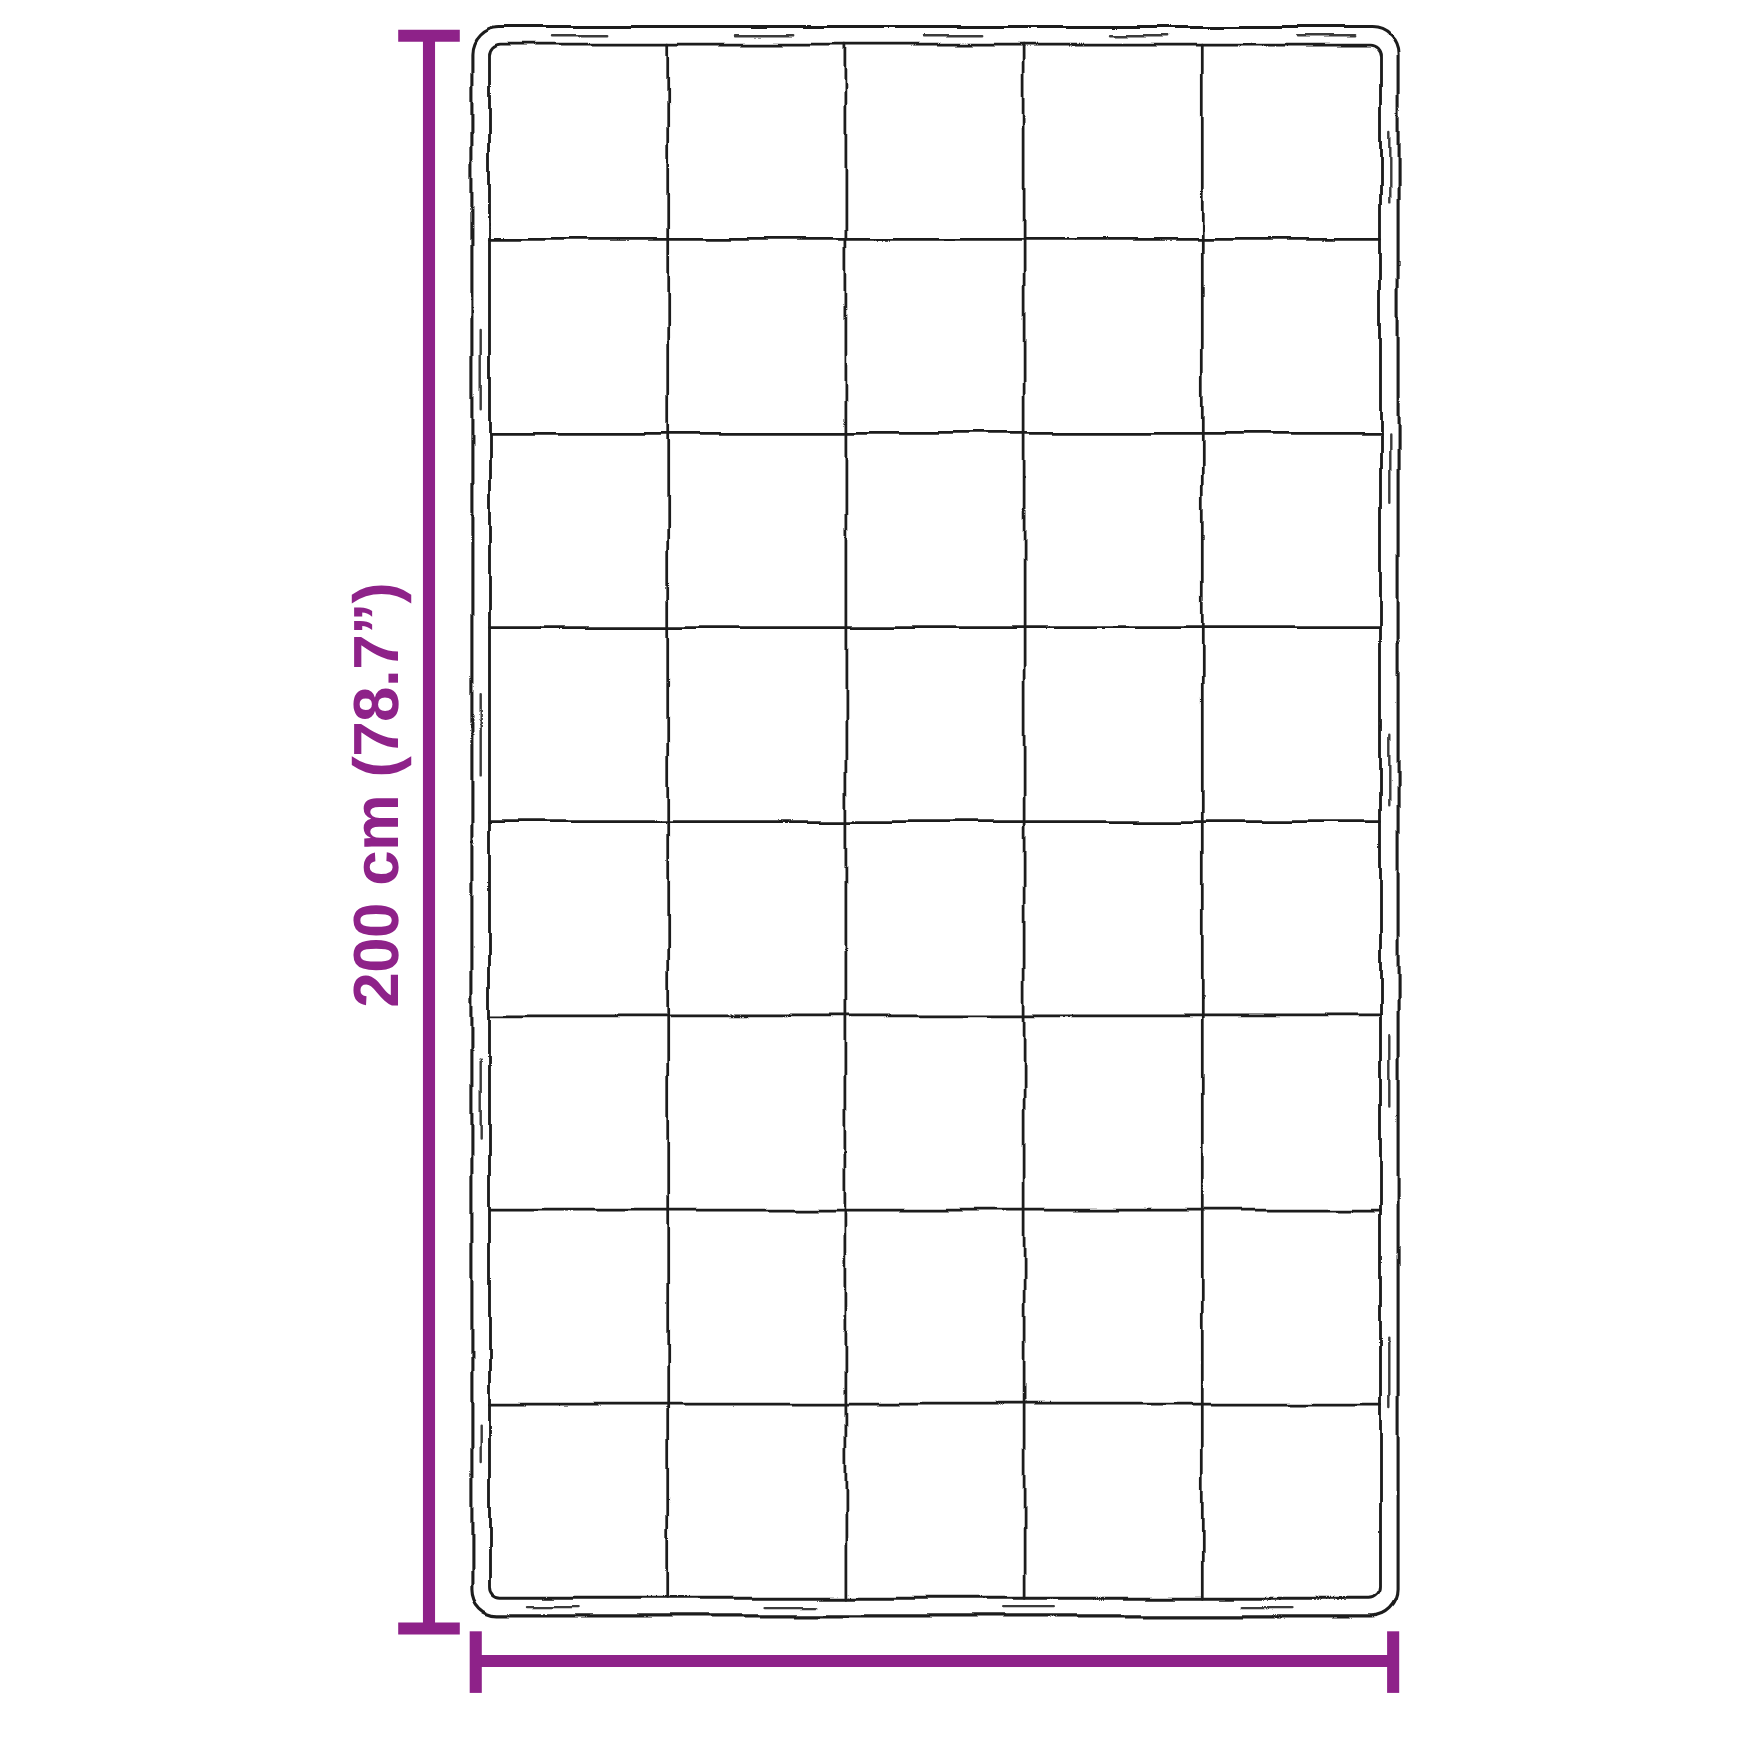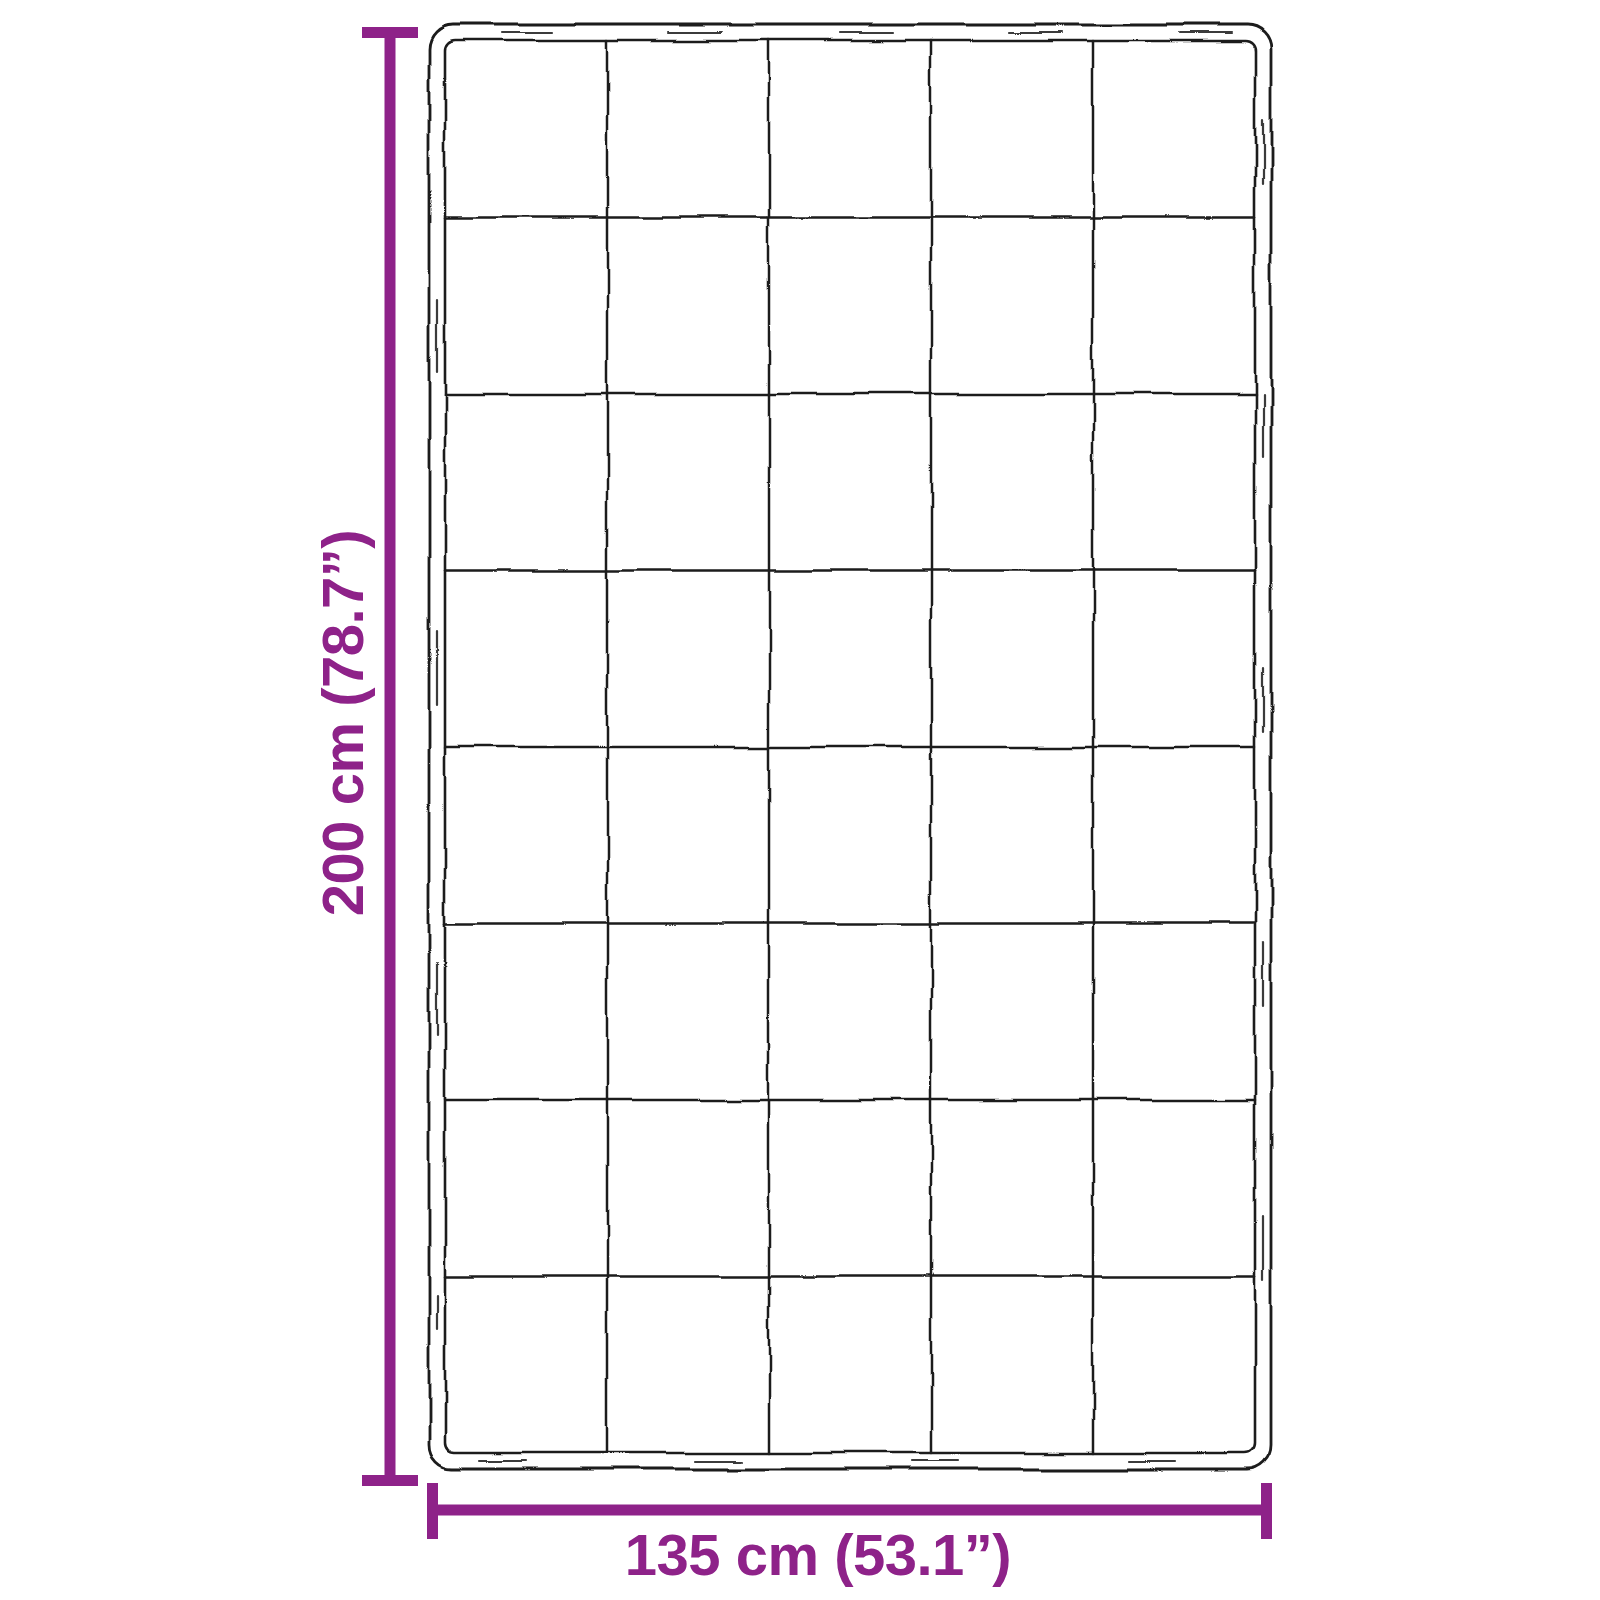--- a/index.html
+++ b/index.html
@@ -94,14 +94,13 @@
       <line x1="362" y1="1480.5" x2="418" y2="1480.5"></line>
 
       <line x1="431" y1="1510" x2="1268" y2="1510"></line>
       <line x1="432.5" y1="1483" x2="432.5" y2="1539"></line>
       <line x1="1266.5" y1="1483" x2="1266.5" y2="1539"></line>
     </g>
   </svg>
 
   <div class="dim-label vertical">200 cm (78.7”)</div>
 
-  <div class="dim-label horizontal">135 cm (53.1”)</div>
 </div>
 
 </body></html>

